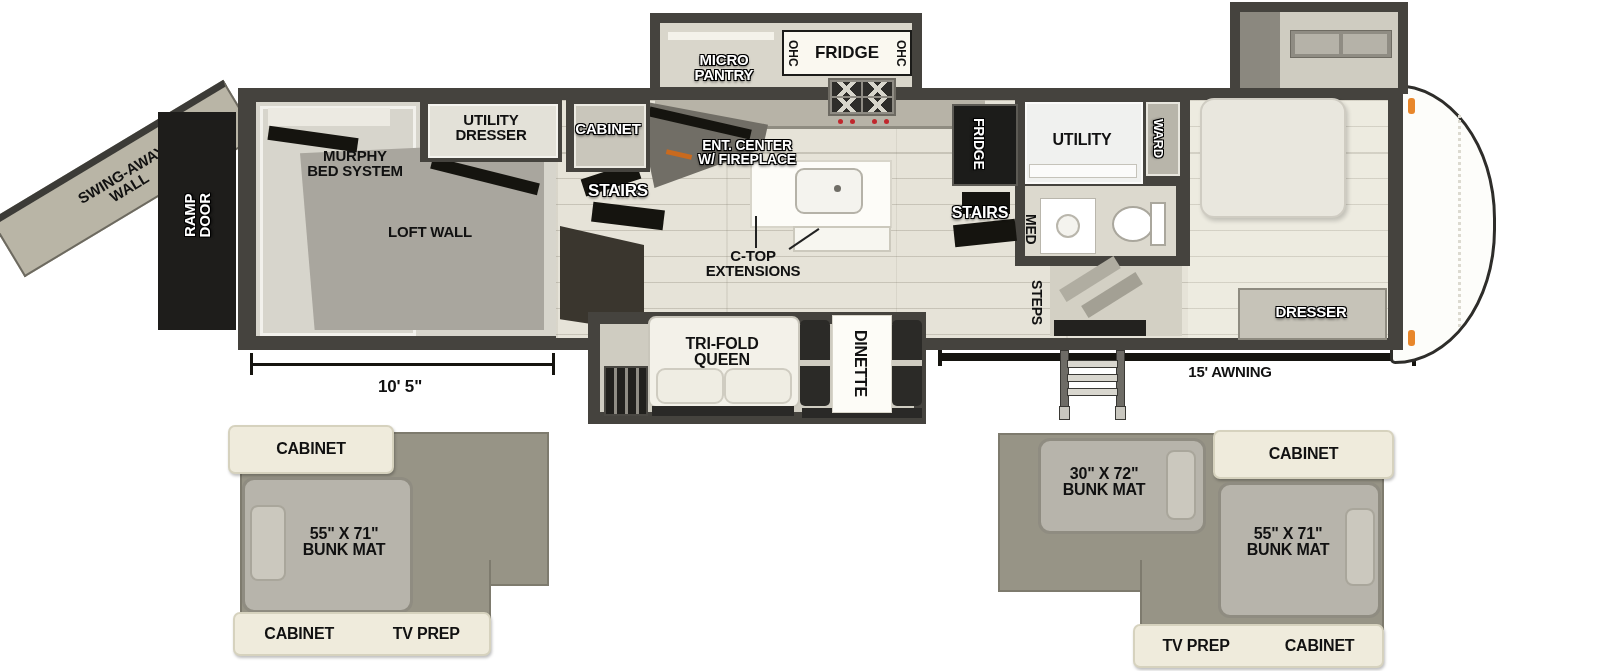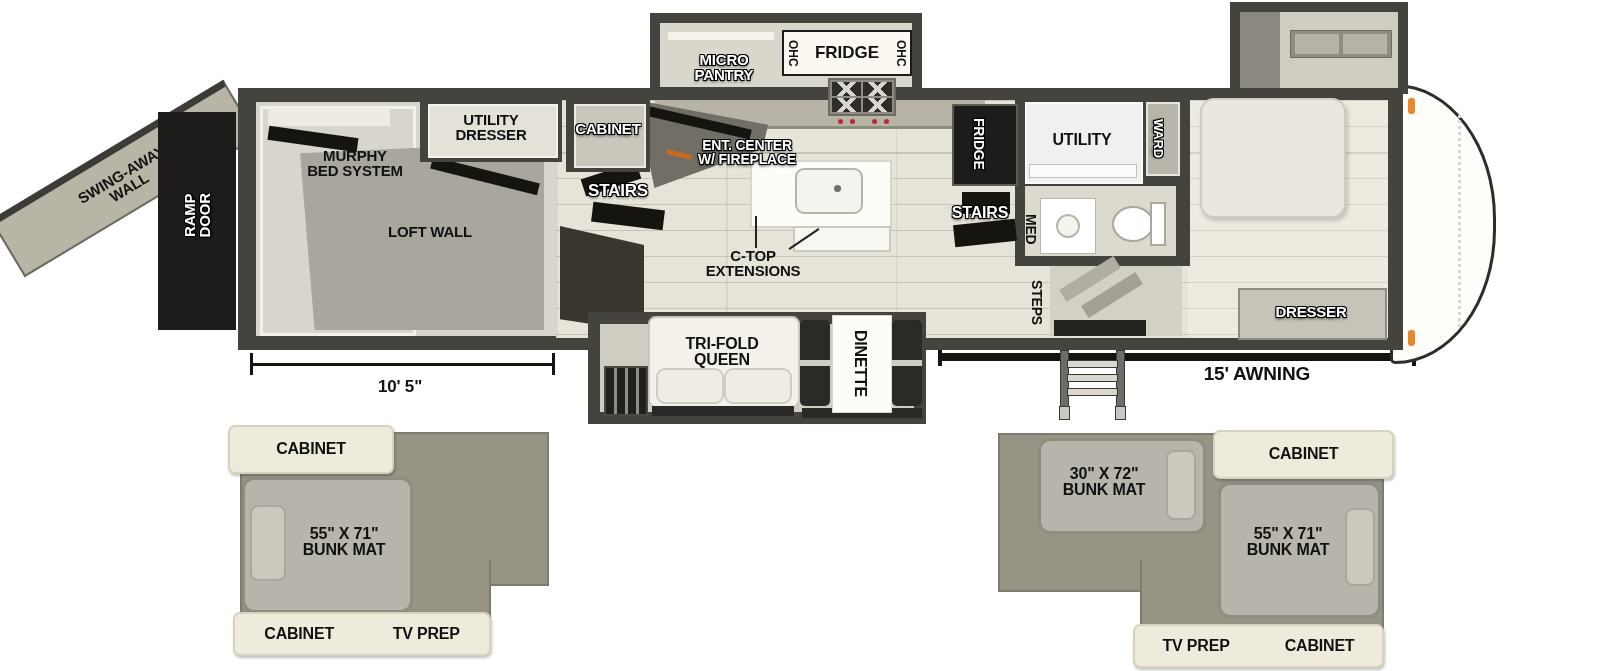--- a/index.html
+++ b/index.html
@@ -179,21 +179,21 @@
               background-image:linear-gradient(180deg,transparent 46%,#cfccc1 46% 54%,transparent 54%);"></div>
   <div class="abs" style="left:892px;top:320px;width:30px;height:86px;background:#2b2a27;border-radius:5px;z-index:14;
               background-image:linear-gradient(180deg,transparent 46%,#cfccc1 46% 54%,transparent 54%);"></div>
   <div class="abs" style="left:832px;top:315px;width:58px;height:96px;background:#fdfcf7;border:1px solid #d8d5ca;z-index:15;"></div>
   <div class="lbl vdown" style="left:852px;top:324px;height:80px;font-size:16px;line-height:1;z-index:31;">DINETTE</div>
   <div class="abs" style="left:802px;top:408px;width:120px;height:10px;background:#2a2927;z-index:14;"></div>
 
   <div class="abs blk" style="left:938px;top:353px;width:478px;height:8px;"></div>
   <div class="abs blk" style="left:938px;top:348px;width:4px;height:18px;"></div>
   <div class="abs blk" style="left:1412px;top:348px;width:4px;height:18px;"></div>
-  <div class="lbl" style="left:1150px;top:364px;width:160px;font-size:19px;text-align:right;">15' AWNING</div>
+  <div class="lbl" style="left:1150px;top:364px;width:160px;font-size:15px;">15' AWNING</div>
 
   <div class="abs" style="left:1060px;top:350px;width:7px;height:56px;background:#6e6c66;border:1px solid #3a3935;z-index:10;"></div>
   <div class="abs" style="left:1116px;top:350px;width:7px;height:56px;background:#6e6c66;border:1px solid #3a3935;z-index:10;"></div>
   <div class="abs" style="left:1067px;top:360px;width:49px;height:6px;background:#d9d7cf;border:1px solid #3a3935;z-index:10;"></div>
   <div class="abs" style="left:1067px;top:374px;width:49px;height:6px;background:#d9d7cf;border:1px solid #3a3935;z-index:10;"></div>
   <div class="abs" style="left:1067px;top:388px;width:49px;height:6px;background:#d9d7cf;border:1px solid #3a3935;z-index:10;"></div>
   <div class="abs" style="left:1059px;top:406px;width:9px;height:12px;background:#c9c7bf;border:1px solid #3a3935;z-index:10;"></div>
   <div class="abs" style="left:1115px;top:406px;width:9px;height:12px;background:#c9c7bf;border:1px solid #3a3935;z-index:10;"></div>
 
   <div class="abs olive" style="left:240px;top:432px;width:305px;height:150px;"></div>

